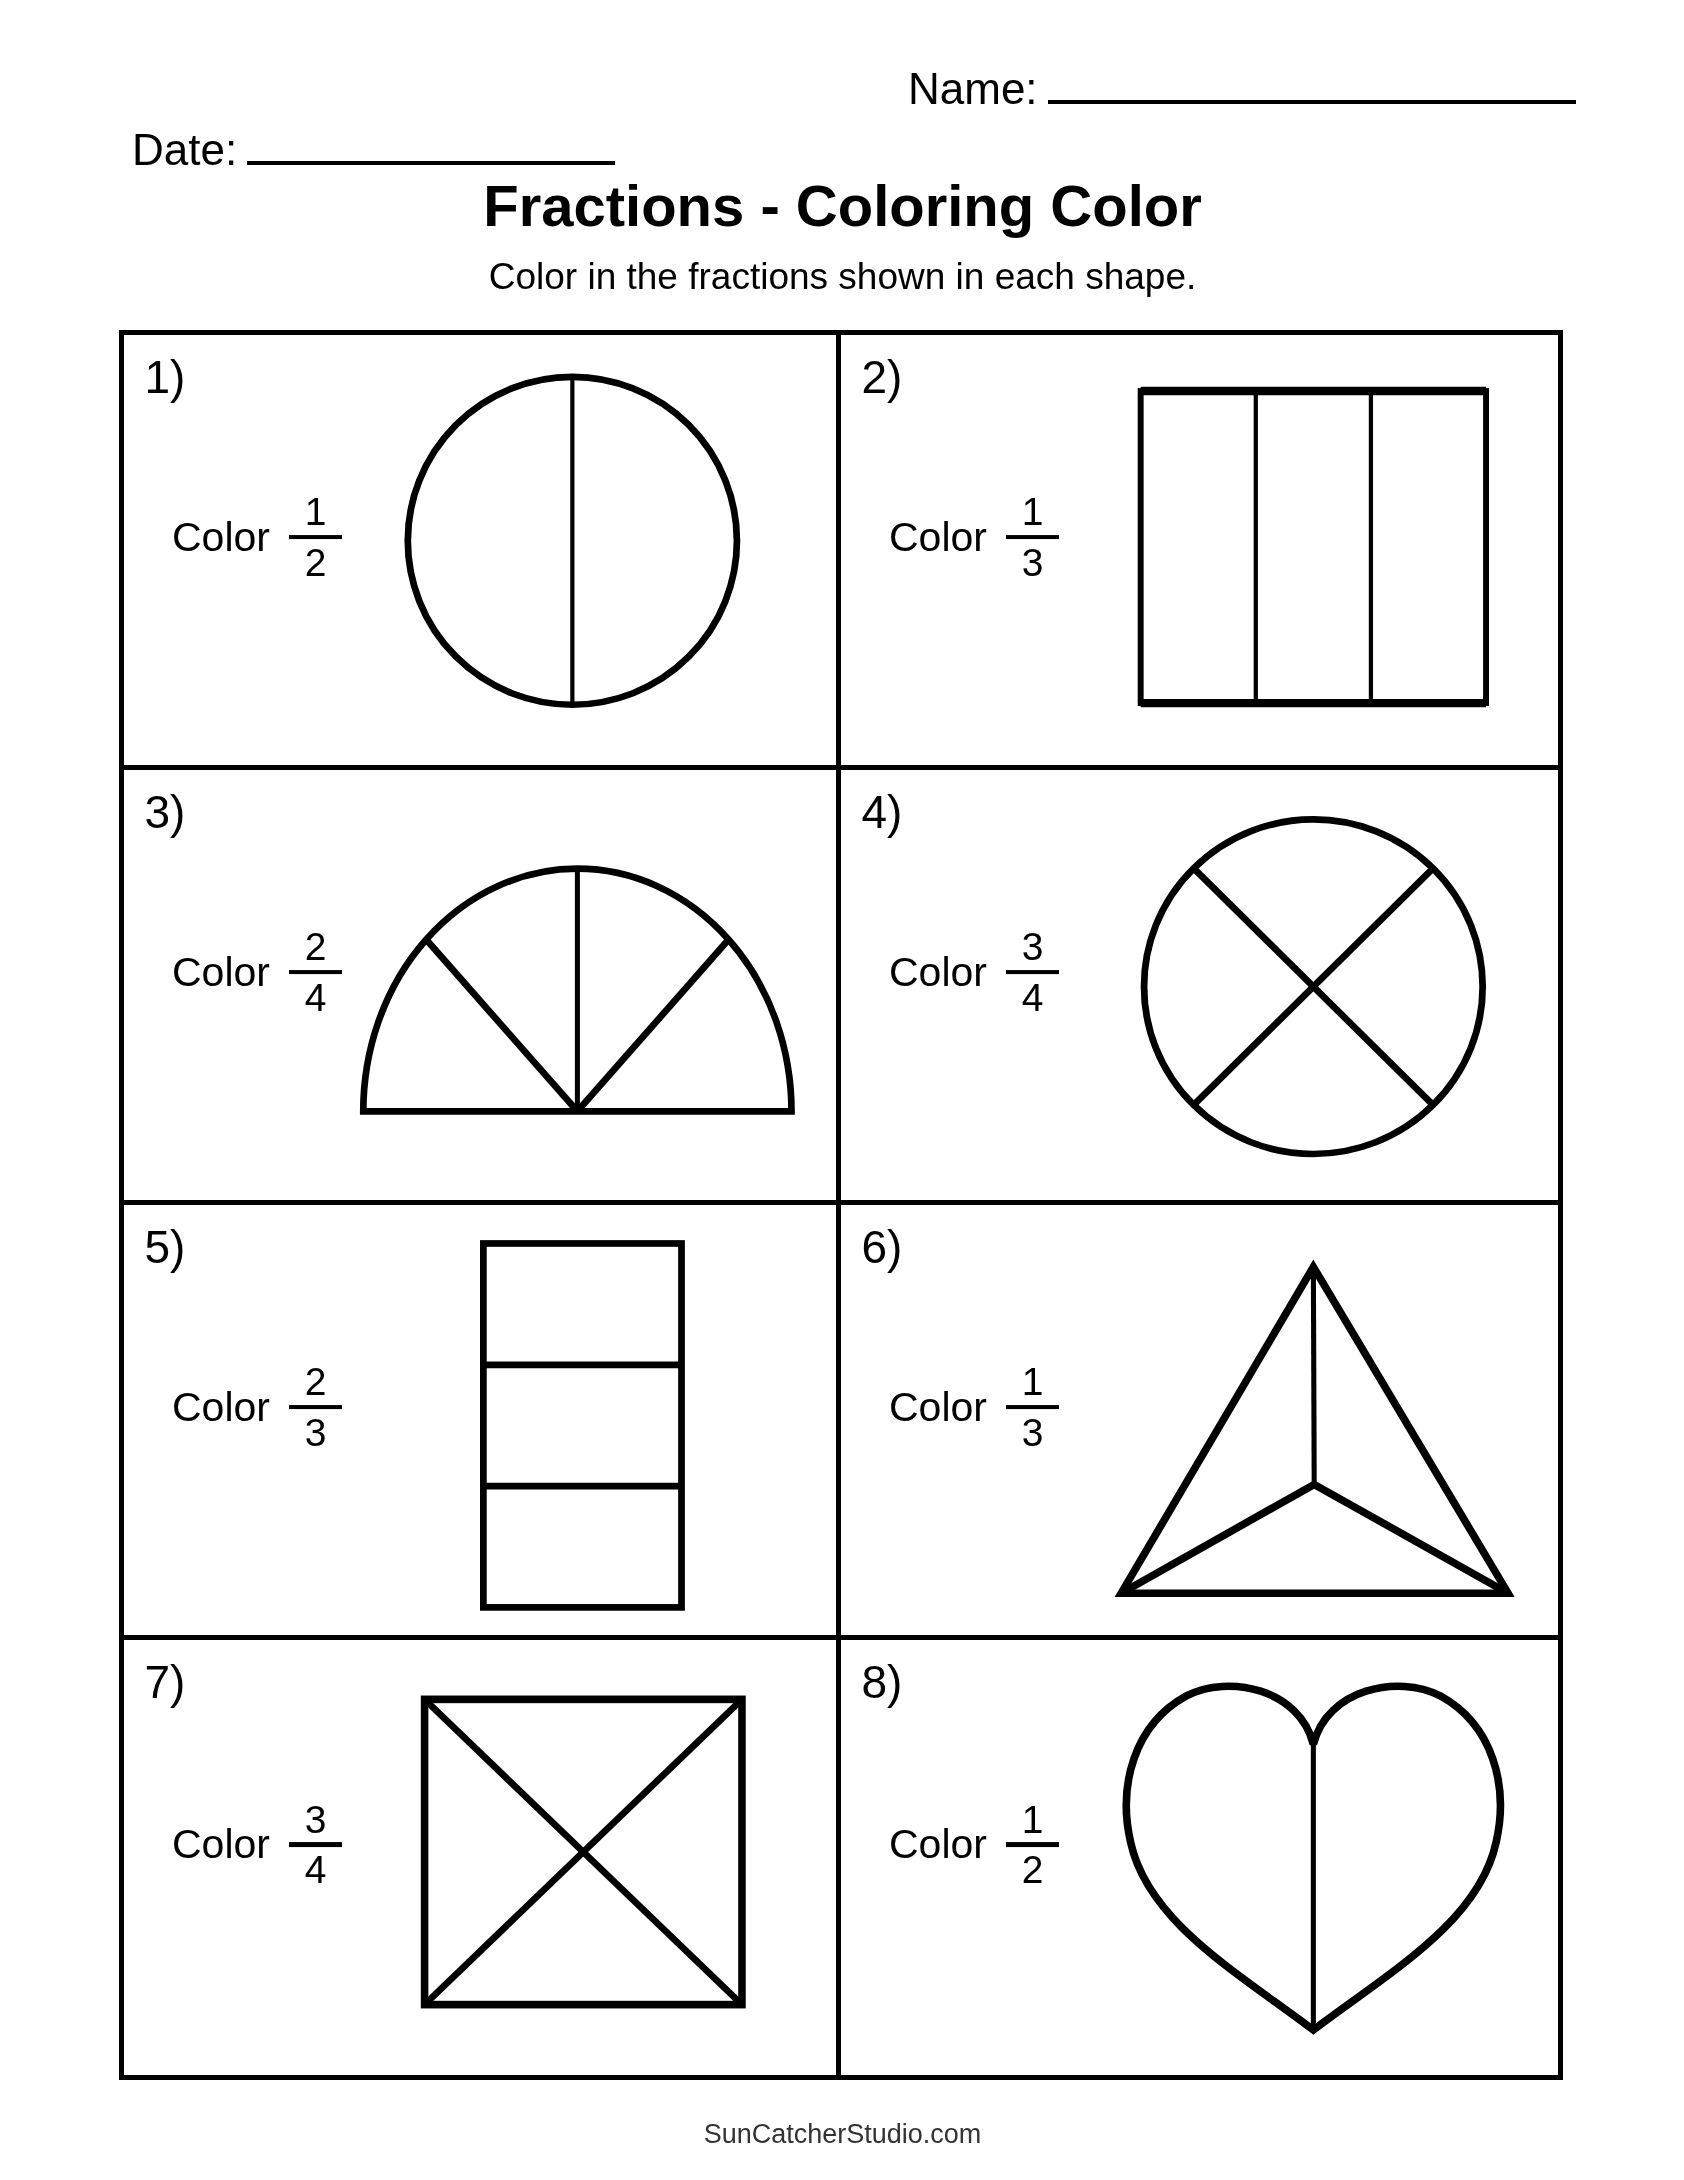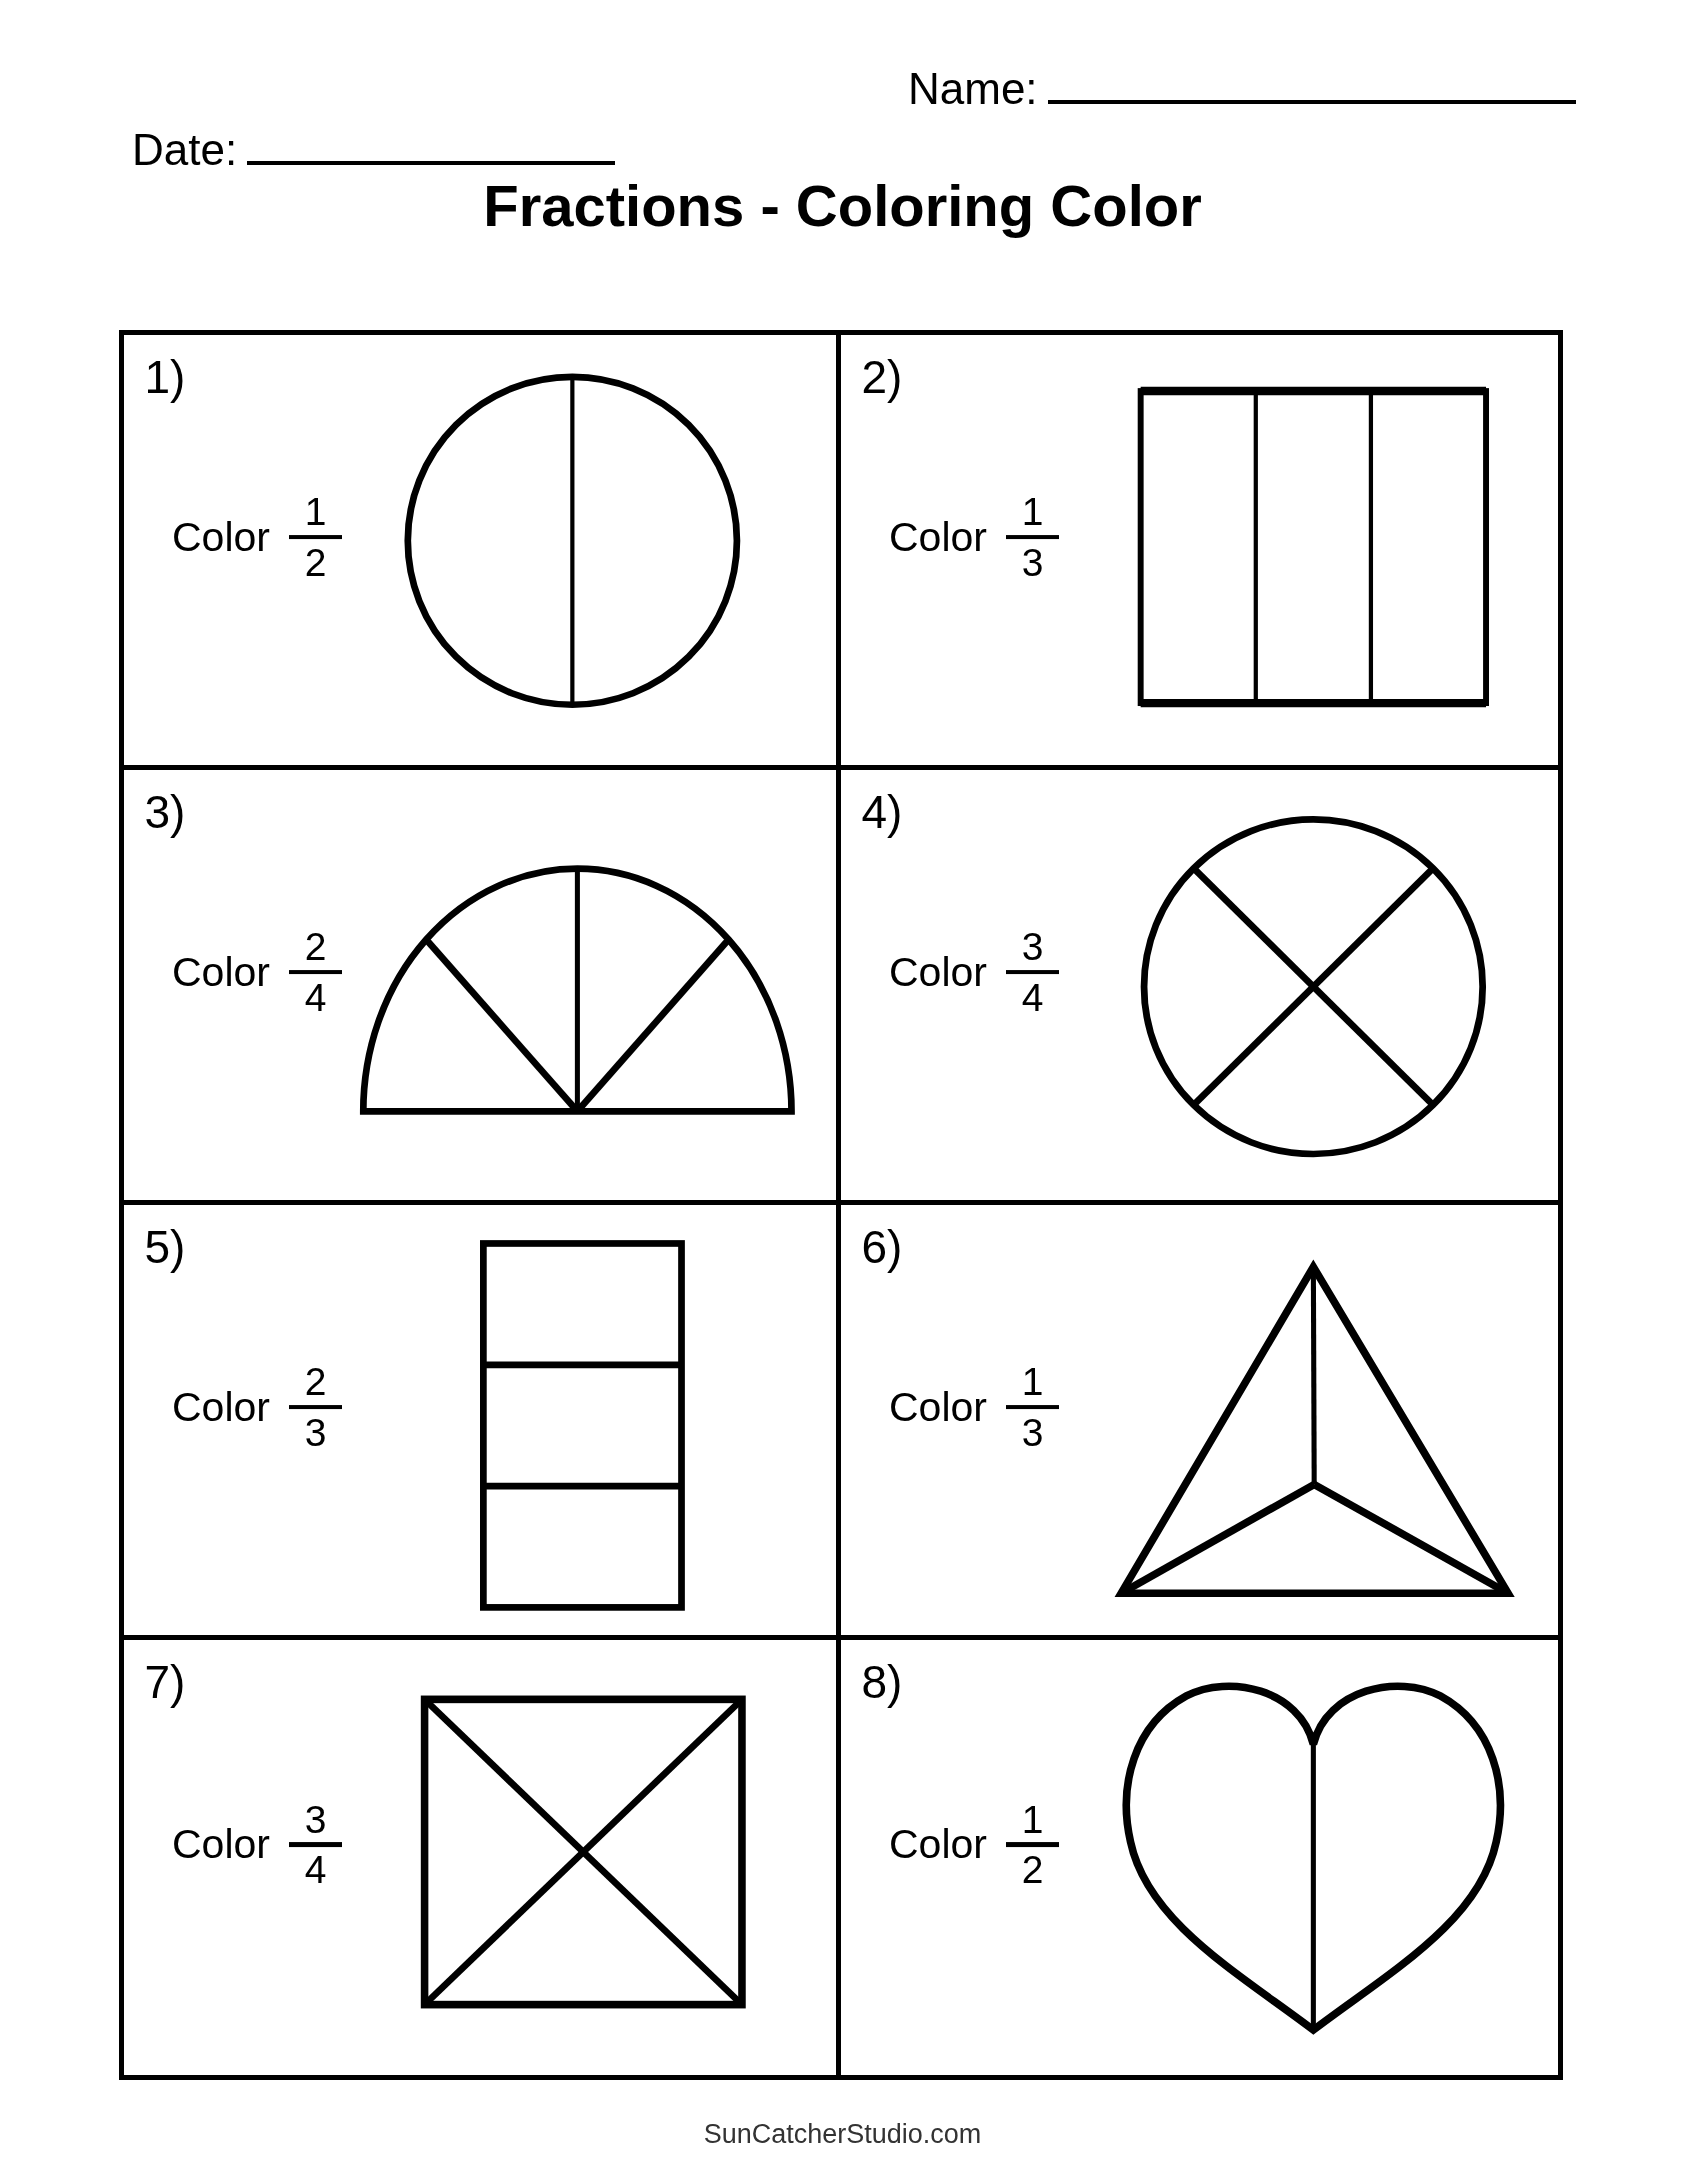--- a/index.html
+++ b/index.html
@@ -61,20 +61,21 @@
   <div class="field field-date">
     <span>Date:</span>
     <span class="blank-line line-date"></span>
   </div>
   <div class="field field-name">
     <span>Name:</span>
     <span class="blank-line line-name"></span>
   </div>
 
   <div class="title">Fractions - Coloring Color</div>
+  <div class="subtitle">Color in the fractions shown in each shape.</div>
 
   <div class="grid">
 
     <div class="cell bR bB">
       <div class="cell-num">1)</div>
       <div class="color-line">
         <span>Color</span>
         <span class="frac">
           <span class="frac-num">1</span>
           <span class="frac-bar"></span>

